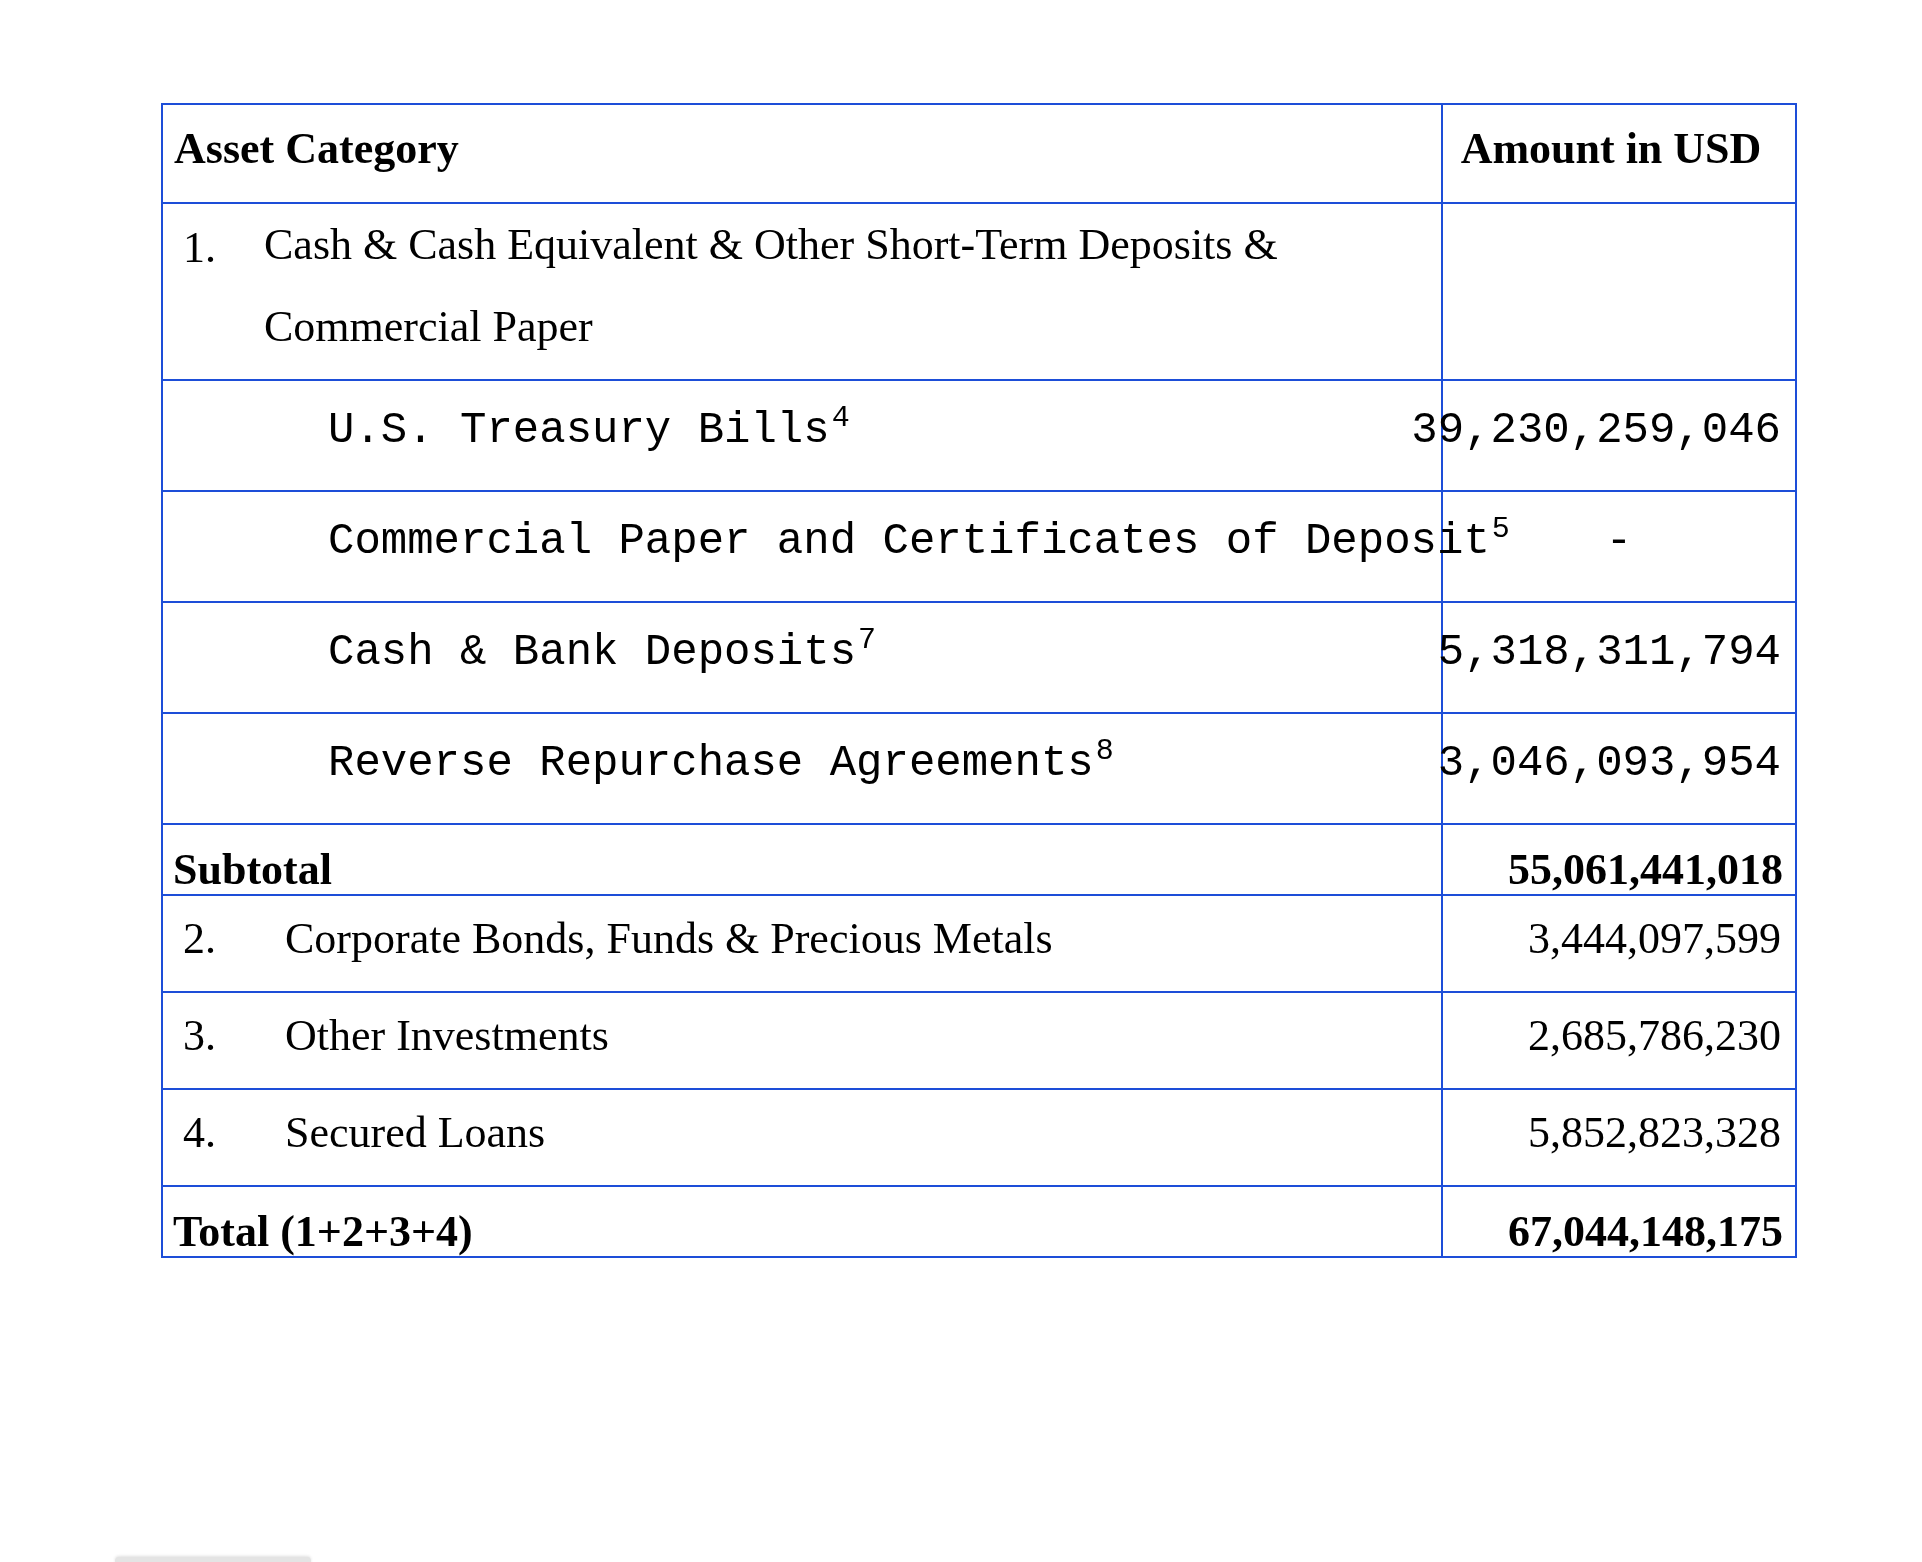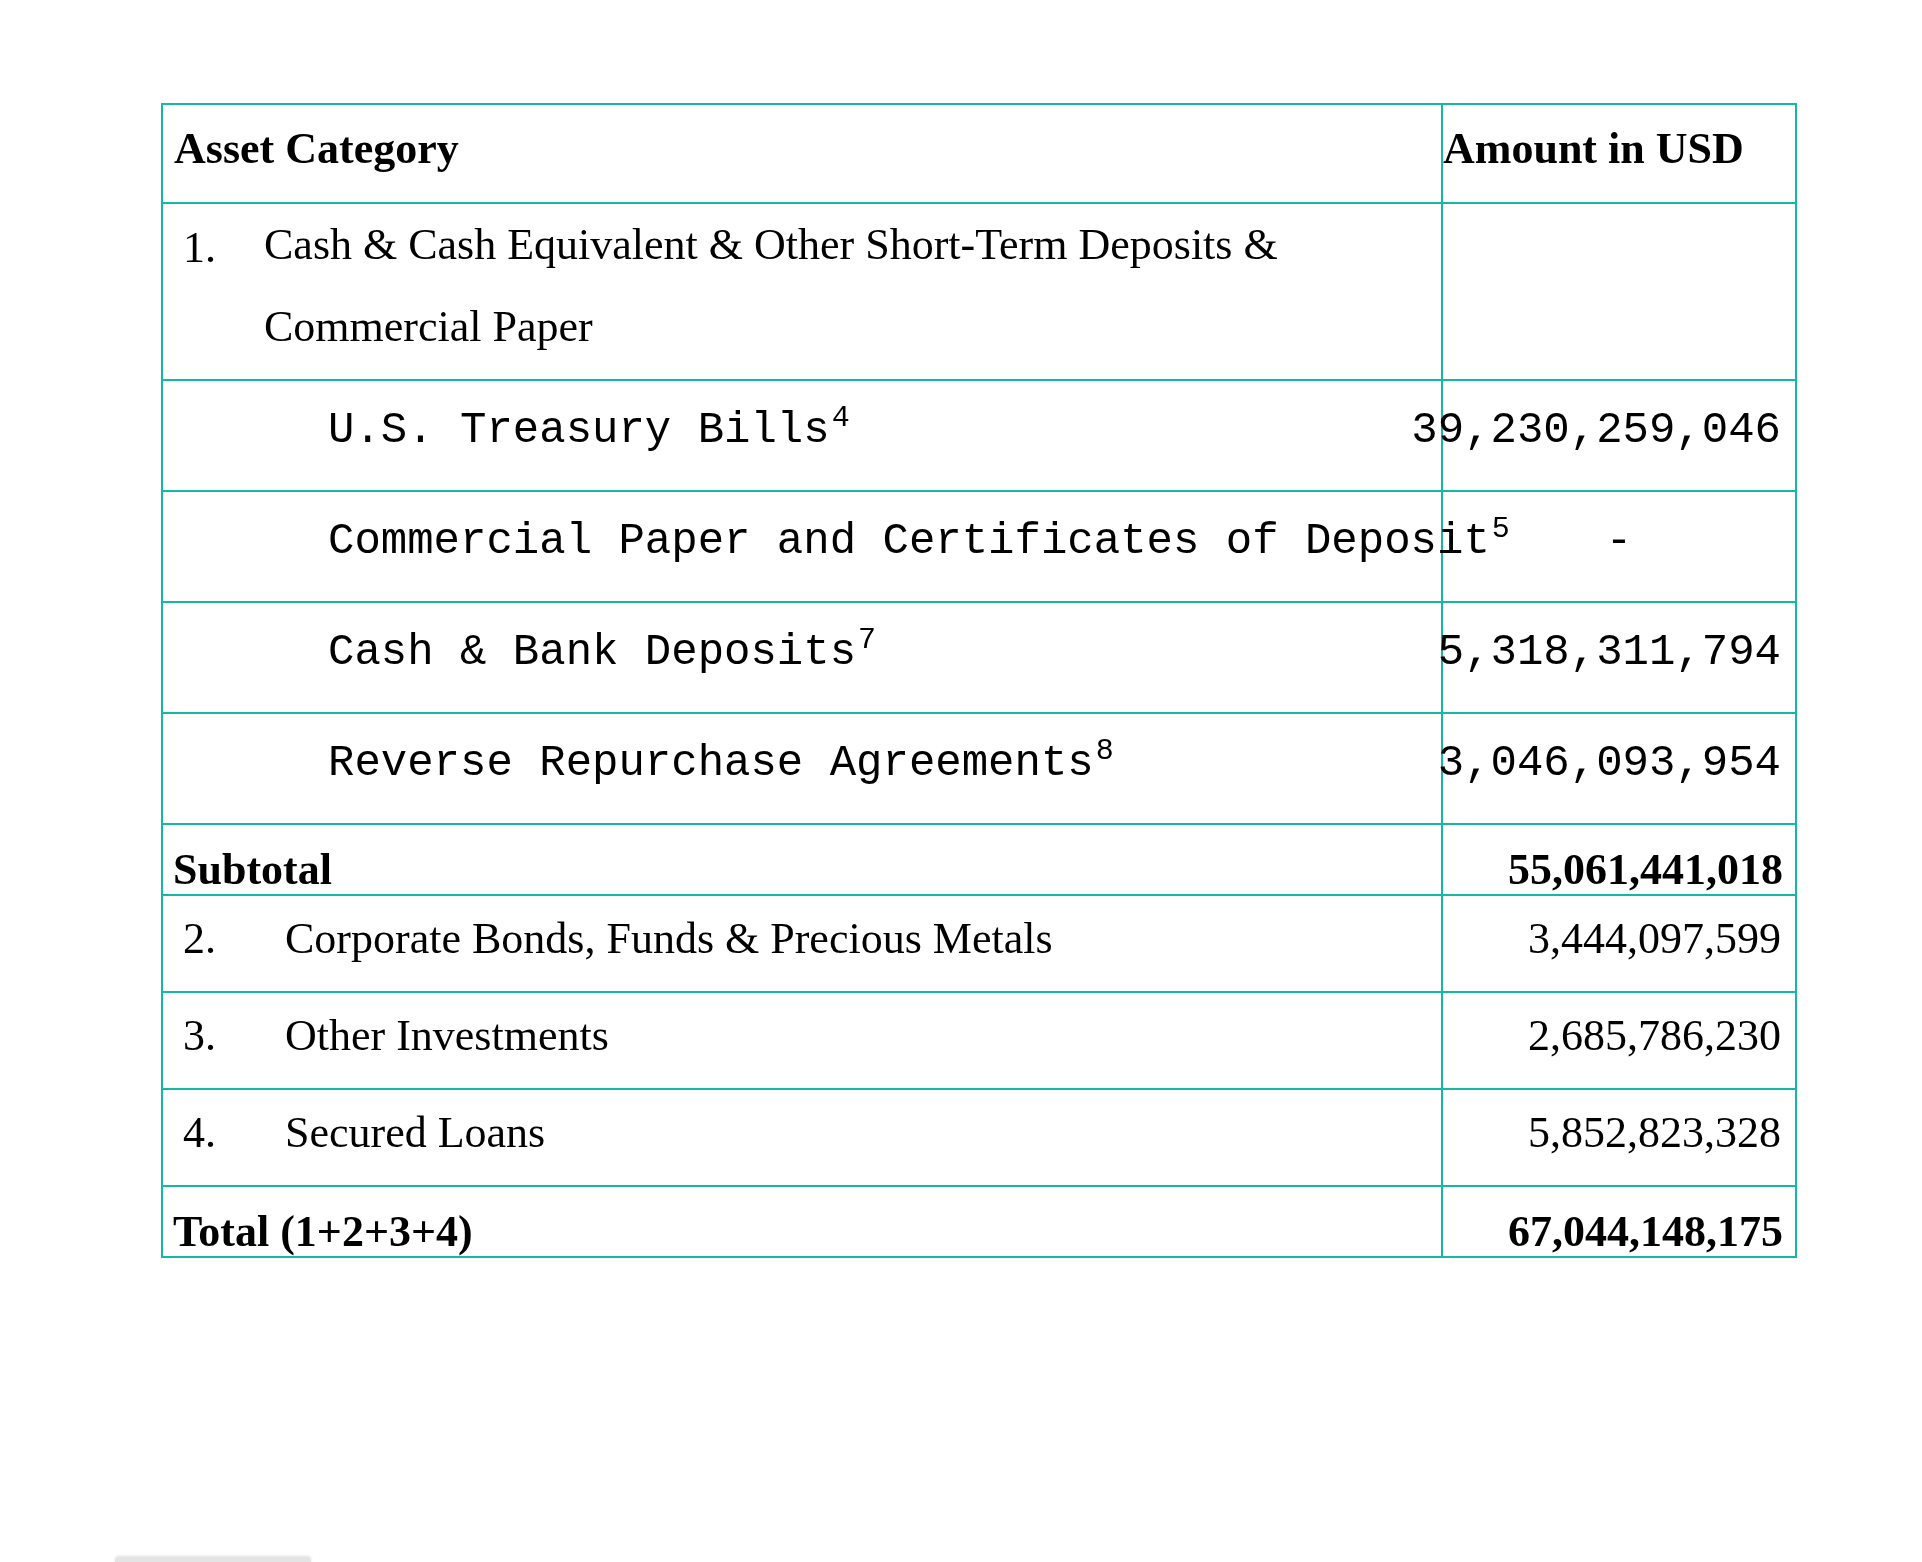--- a/index.html
+++ b/index.html
@@ -17,21 +17,21 @@
   }
   .tbl {
     position: absolute;
     left: 161px;
     top: 103px;
     width: 1634px;
     border-collapse: collapse;
     table-layout: fixed;
   }
   .tbl td, .tbl th {
-    border: 2px solid #14b8a6;
+    border: 2px solid #1d4ed8;
     padding: 0;
     vertical-align: top;
     font-weight: normal;
     position: relative;
   }
   .col-cat { width: 1280px; }
   .col-amt { width: 354px; }
 
   .cell-text {
     position: absolute;
@@ -40,21 +40,21 @@
     white-space: nowrap;
     font-size: 44px;
     line-height: 1;
   }
   .bold { font-weight: bold; }
 
   
   .r-header { height: 99px; }
   .r-header .cell-text { top: 22px; }
   .hdr-cat { padding-left: 11px; }
-  .hdr-amt { text-align: left; padding-right: 16px; }
+  .hdr-amt { text-align: center; padding-right: 16px; }
 
   
   .num {
     position: absolute;
     left: 20px;
     font-size: 44px;
     line-height: 1;
     white-space: nowrap;
   }
   .catlabel {

